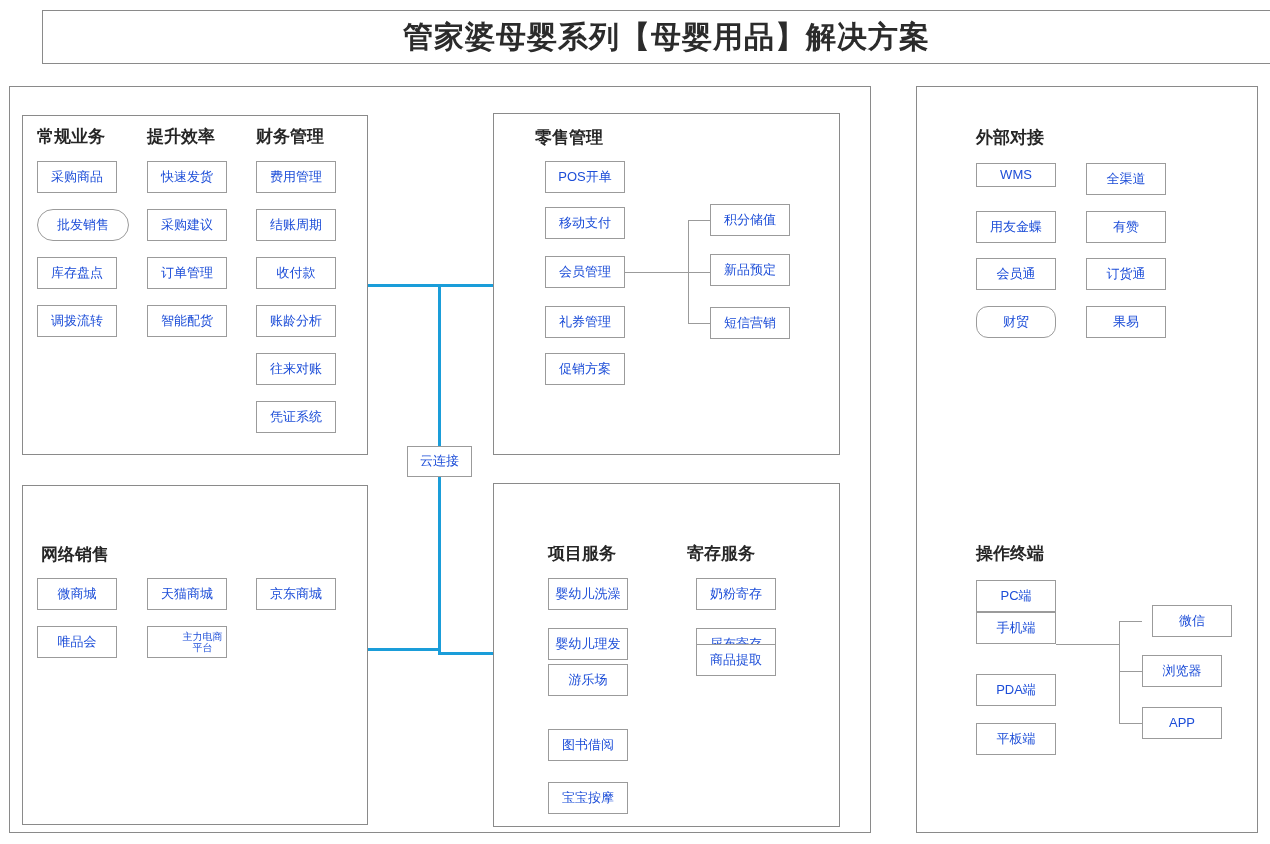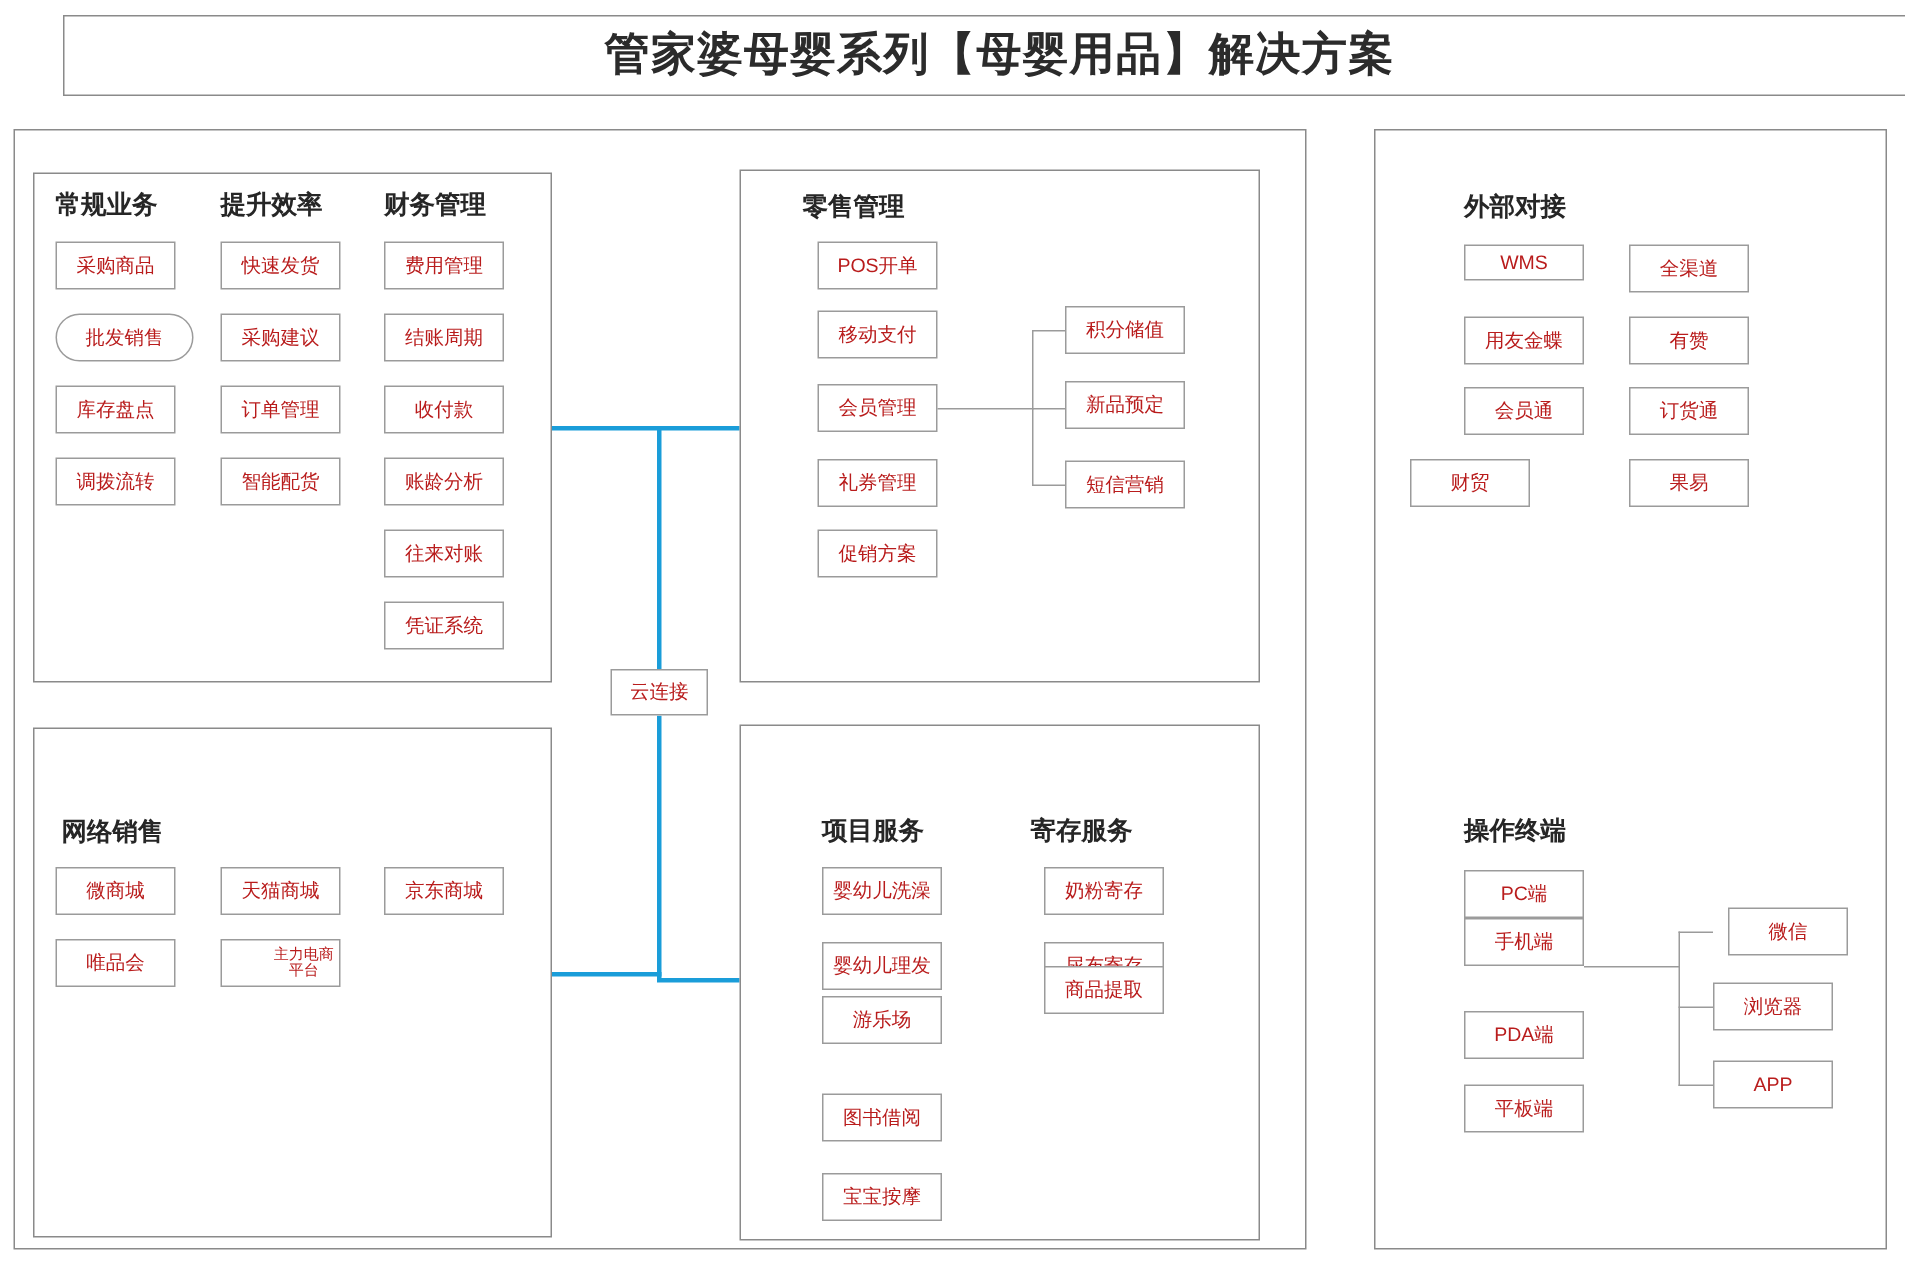--- a/index.html
+++ b/index.html
@@ -69,21 +69,21 @@
   .node{
     position:absolute;
     border:1px solid #9b9b9b;
     box-sizing:border-box;
     background:#fff;
     display:flex;
     align-items:center;
     justify-content:center;
     text-align:center;
     font-size:13px;
-    color:#b91c1c;
+    color:#1d4ed8;
     line-height:1.15;
     padding:0 2px;
   }
   .node.two-line{ font-size:10px;padding-left:33px; }
 
   
   .lineH, .lineV{
     position:absolute;
     background:#1a9dd9;
   }
@@ -194,21 +194,21 @@
 
   <div class="node" style="left:696px; top:578px; width:80px; height:32px;">奶粉寄存</div>
   <div class="node" style="left:696px; top:628px; width:80px; height:32px;">尿布寄存</div>
   <div class="node" style="left:696px; top:644px; width:80px; height:32px;">商品提取</div>
 
   <div class="section-head" style="left:976px; top:129px;">外部对接</div>
 
   <div class="node" style="left:976px; top:163px; width:80px; height:24px;">WMS</div>
   <div class="node" style="left:976px; top:211px; width:80px; height:32px;">用友金蝶</div>
   <div class="node" style="left:976px; top:258px; width:80px; height:32px;">会员通</div>
-  <div class="node" style="left:940px; top:306px; width:80px; height:32px;">财贸</div>
+  <div class="node" style="left:976px; top:306px; width:80px; height:32px;border-radius:12px;">财贸</div>
 
   <div class="node" style="left:1086px; top:163px; width:80px; height:32px;">全渠道</div>
   <div class="node" style="left:1086px; top:211px; width:80px; height:32px;">有赞</div>
   <div class="node" style="left:1086px; top:258px; width:80px; height:32px;">订货通</div>
   <div class="node" style="left:1086px; top:306px; width:80px; height:32px;">果易</div>
 
   <div class="section-head" style="left:976px; top:545px;">操作终端</div>
 
   <div class="node" style="left:976px; top:580px; width:80px; height:32px;">PC端</div>
   <div class="node" style="left:976px; top:612px; width:80px; height:32px;">手机端</div>

